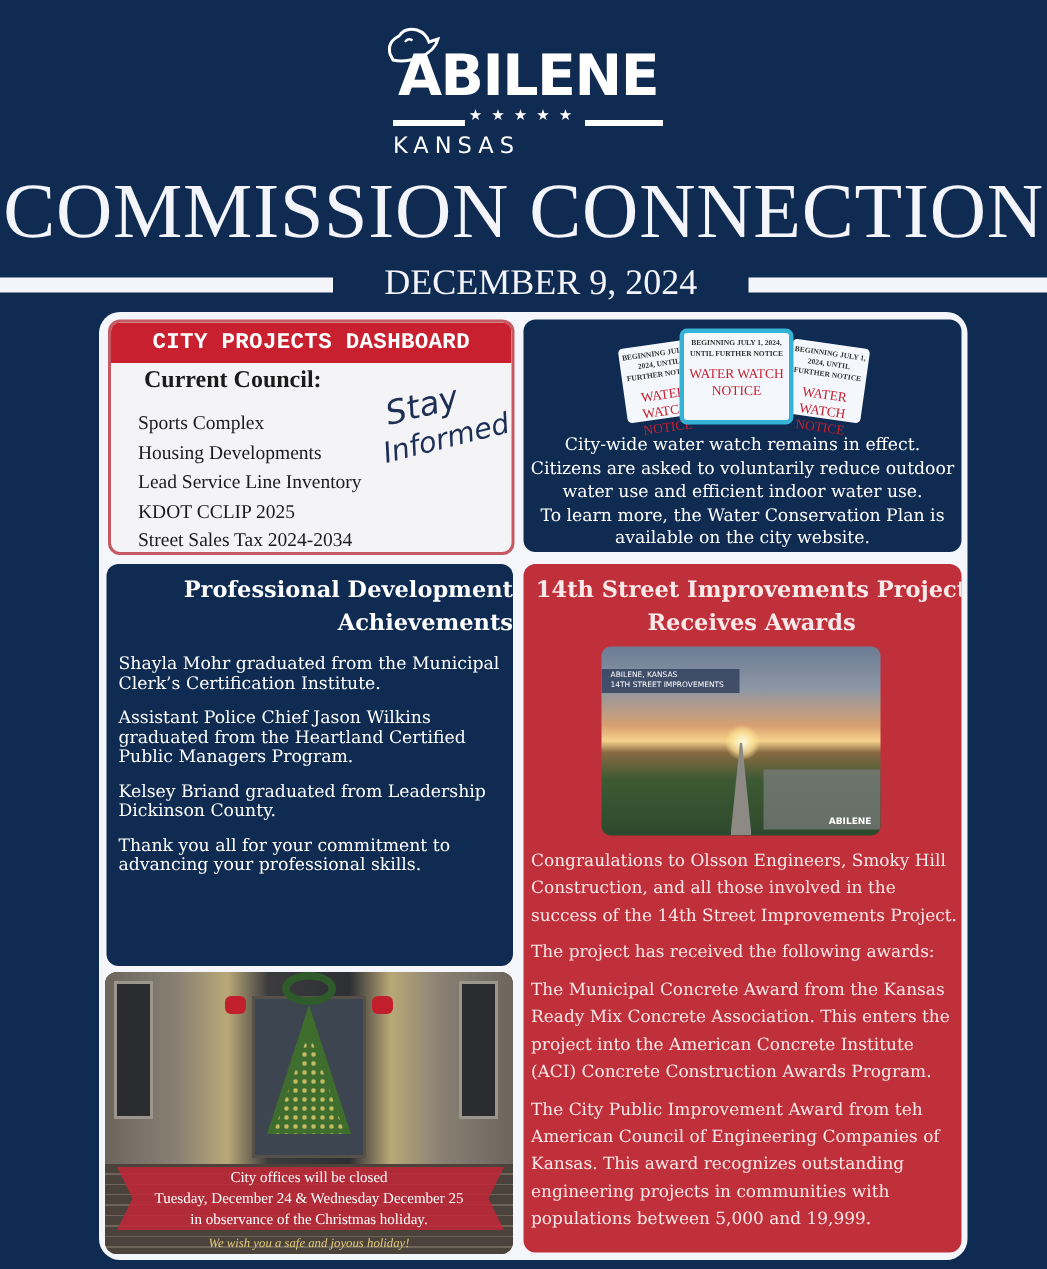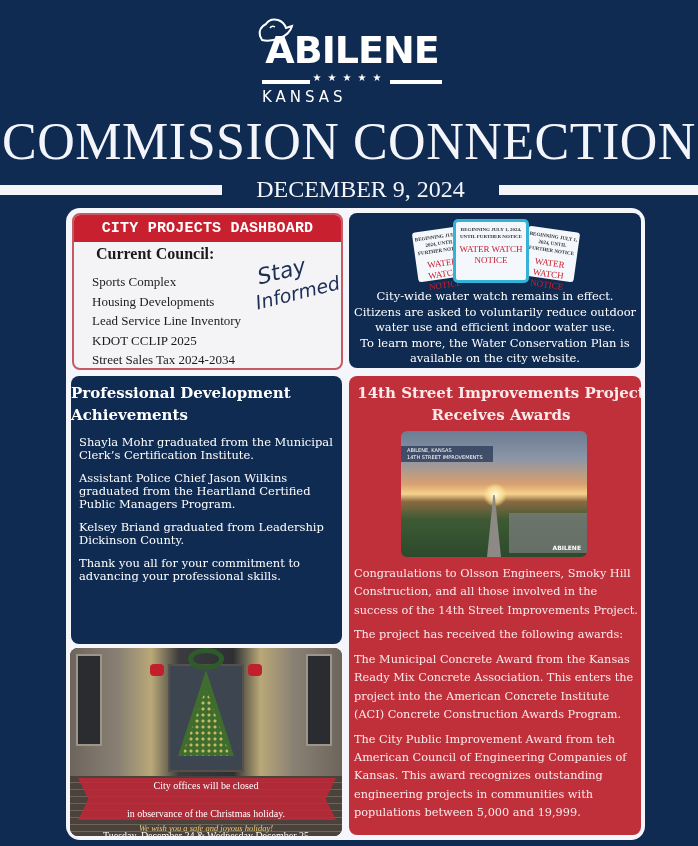--- a/index.html
+++ b/index.html
@@ -43,21 +43,21 @@
   .notice { position: absolute; background: #f4f8fc; border-radius: 3px; text-align: center; font-family: "Liberation Serif", serif; }
   .notice.l { left: 66px; top: 16px; width: 52px; height: 50px; transform: rotate(-8deg); }
   .notice.r { left: 176px; top: 16px; width: 52px; height: 50px; transform: rotate(8deg); }
   .notice.c { left: 104px; top: 6px; width: 76px; height: 64px; border: 3px solid #35b3d6; border-radius: 5px; z-index: 2; }
   .notice .small { font-size: 5px; color: #333; font-weight: bold; line-height: 7px; padding-top: 4px; }
   .notice .big { font-size: 9px; color: #c8202f; line-height: 11px; margin-top: 4px; }
   .water-text { position: absolute; left: 4px; top: 76px; width: 284px; text-align: center; font-family: "DejaVu Serif", serif; font-size: 11.5px; line-height: 15.5px; color: #fff; }
 
   
   .prof { left: 71px; top: 376px; width: 271px; height: 268px; background: #0f2b52; }
-  .prof-title { position: absolute; left: 0; top: 6px; width: 271px; text-align: left; font-family: "DejaVu Serif", serif; font-weight: bold; font-size: 15px; line-height: 22px; color: #fff; }
+  .prof-title { position: absolute; left: 0; top: 6px; width: 271px; text-align: right; font-family: "DejaVu Serif", serif; font-weight: bold; font-size: 15px; line-height: 22px; color: #fff; }
   .prof-body { position: absolute; left: 8px; top: 60px; width: 260px; font-family: "DejaVu Serif", serif; font-size: 11.5px; line-height: 13px; color: #fff; }
   .prof-body p { margin-bottom: 10px; }
 
   
   .holiday { left: 70px; top: 648px; width: 272px; height: 188px; background: #3a342f; }
   .h-wall { position: absolute; left: 0; top: 0; width: 272px; height: 128px; background: linear-gradient(90deg, #6d655c 0%, #8a8174 18%, #b9a877 30%, #3c3c3e 40%, #2d2f33 60%, #b9a877 70%, #8a8174 82%, #6d655c 100%); }
   .h-window { position: absolute; top: 6px; width: 26px; height: 92px; background: #2a2c30; border: 2px solid #9c958c; }
   .h-door { position: absolute; left: 98px; top: 16px; width: 76px; height: 108px; background: #3d4650; border: 2px solid #55504a; }
   .h-tree { position: absolute; left: 108px; top: 22px; width: 0; height: 0; border-left: 28px solid transparent; border-right: 28px solid transparent; border-bottom: 86px solid #3f6d2e; }
   .h-tree-lights { position: absolute; left: 112px; top: 40px; width: 48px; height: 68px; background: radial-gradient(circle, rgba(255,220,120,0.7) 1px, transparent 2px) 0 0/6px 6px; clip-path: polygon(50% 0, 100% 100%, 0 100%); }
@@ -154,21 +154,21 @@
   <div class="h-window" style="left:236px;"></div>
   <div class="h-door"></div>
   <div class="h-bow" style="left:80px;"></div>
   <div class="h-bow" style="left:178px;"></div>
   <div class="h-wreath"></div>
   <div class="h-tree"></div>
   <div class="h-tree-lights"></div>
   <div class="h-steps"></div>
   <div class="h-banner"></div>
   <div class="h-text" style="top:132px;">City offices will be closed</div>
-  <div class="h-text" style="top:146px;margin-top:36px;">Tuesday, December 24 &amp; Wednesday December 25</div>
+  <div class="h-text" style="top:146px;">Tuesday, December 24 &amp; Wednesday December 25</div>
   <div class="h-text" style="top:160px;">in observance of the Christmas holiday.</div>
   <div class="h-foot">We wish you a safe and joyous holiday!</div>
 </div>
 
 <div class="panel street">
   <div class="street-title">14th Street Improvements Project Receives Awards</div>
   <div class="street-img">
     <div class="street-sun"></div>
     <div class="street-road"></div>
     <div class="street-lot"></div>

